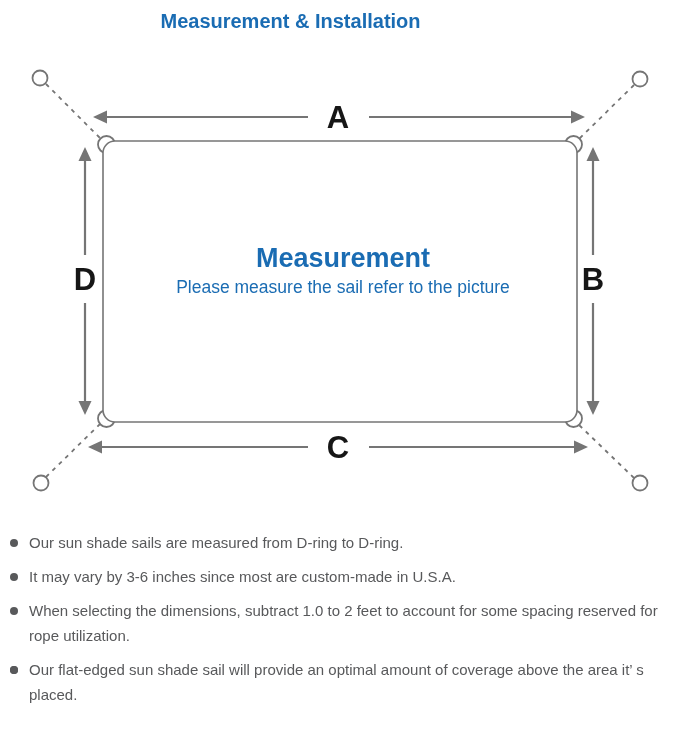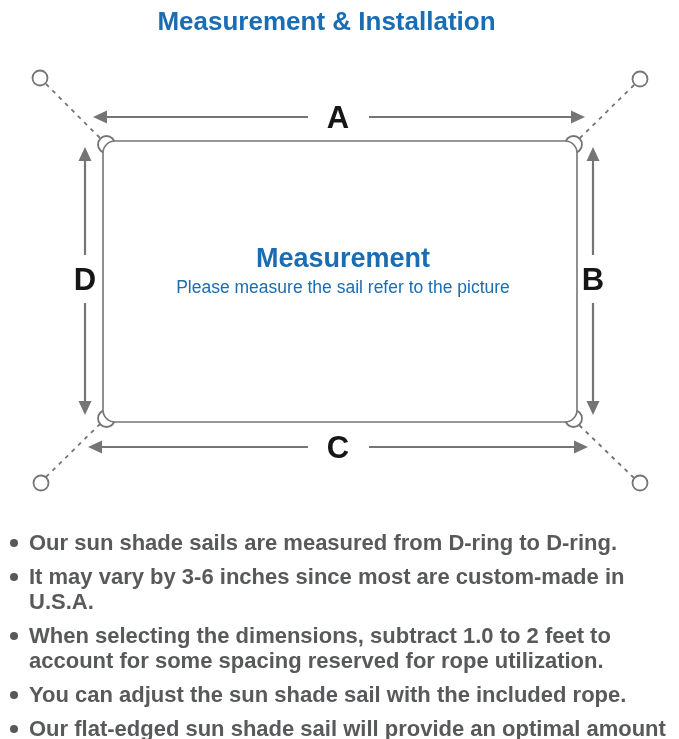--- a/index.html
+++ b/index.html
@@ -11,25 +11,24 @@
     width: 679px; height: 739px;
     overflow: hidden;
     font-family: "Liberation Sans", sans-serif;
   }
   .title {
     position: absolute;
     top: 1px; left: 0;
     width: 581px;
     margin: 0;
     text-align: center;
-    font-size: 26px;
+    font-size: 20px;
     font-weight: bold;
     line-height: 40px;
     color: var(--accent-blue, #1a6cb3);
-    padding-left: 36px;
   }
   .diagram {
     position: absolute;
     top: 60px; left: 0;
   }
   .diagram .line {
     stroke: var(--line-gray, #757575);
     stroke-width: 2.2;
     fill: none;
   }
@@ -77,24 +76,23 @@
     position: absolute;
     top: 530px; left: 10px;
     width: 658px;
     margin: 0; padding: 0;
     list-style: none;
   }
   .bullets li {
     position: relative;
     padding-left: 19px;
     margin-bottom: 9px;
-    font-size: 22px;
+    font-size: 15px;
     line-height: 25px;
     color: var(--text-gray, #58595b);
-    font-weight: bold;
   }
   .bullets .dot {
     position: absolute;
     left: 0; top: 9px;
     width: 8px; height: 8px;
     border-radius: 50%;
     background: var(--text-gray, #58595b);
   }
 </style>
 </head>
@@ -168,21 +166,20 @@
     <li>
       <span class="dot"></span>
       <span>It may vary by 3-6 inches since most are custom-made in U.S.A.</span>
     </li>
     <li>
       <span class="dot"></span>
       <span>When selecting the dimensions, subtract 1.0 to 2 feet to account for some spacing reserved for rope utilization.</span>
     </li>
     <li>
       <span class="dot"></span>
-      <span>You can adjust the sun shade sail with the included rope.</span>
     </li>
     <li>
       <span class="dot"></span>
       <span>Our flat-edged sun shade sail will provide an optimal amount of coverage above the area it’ s placed.</span>
     </li>
   </ul>
 
 </div>
 
 </body></html>

